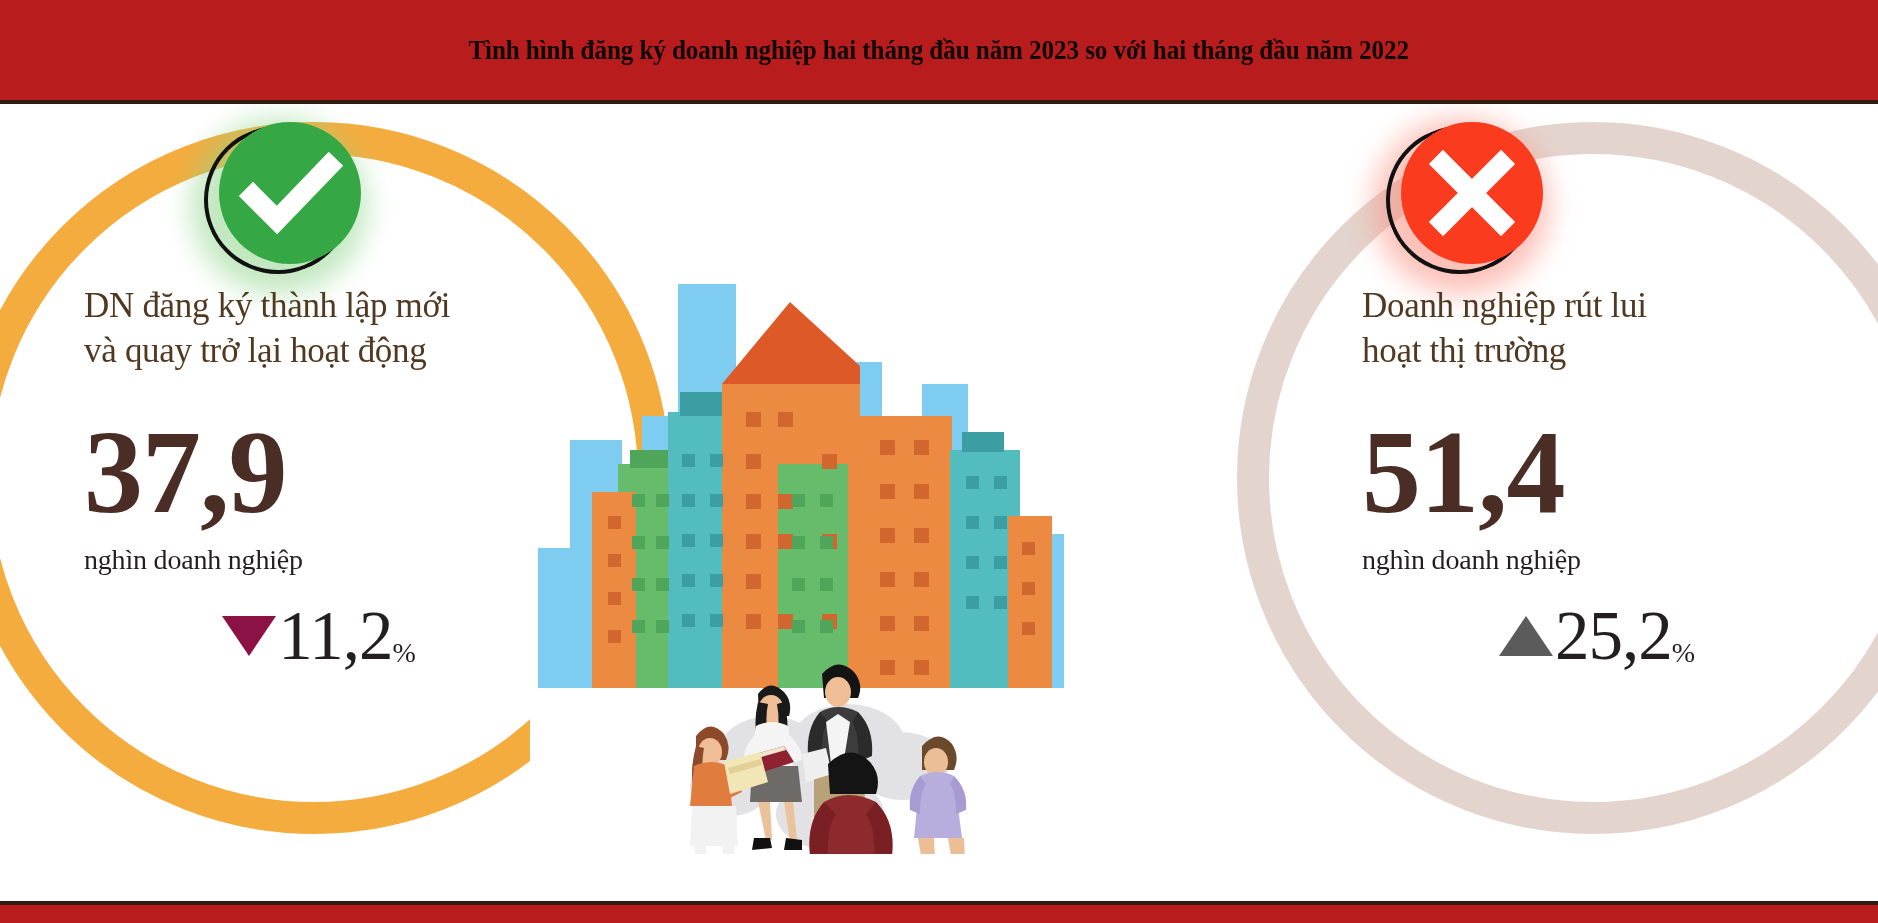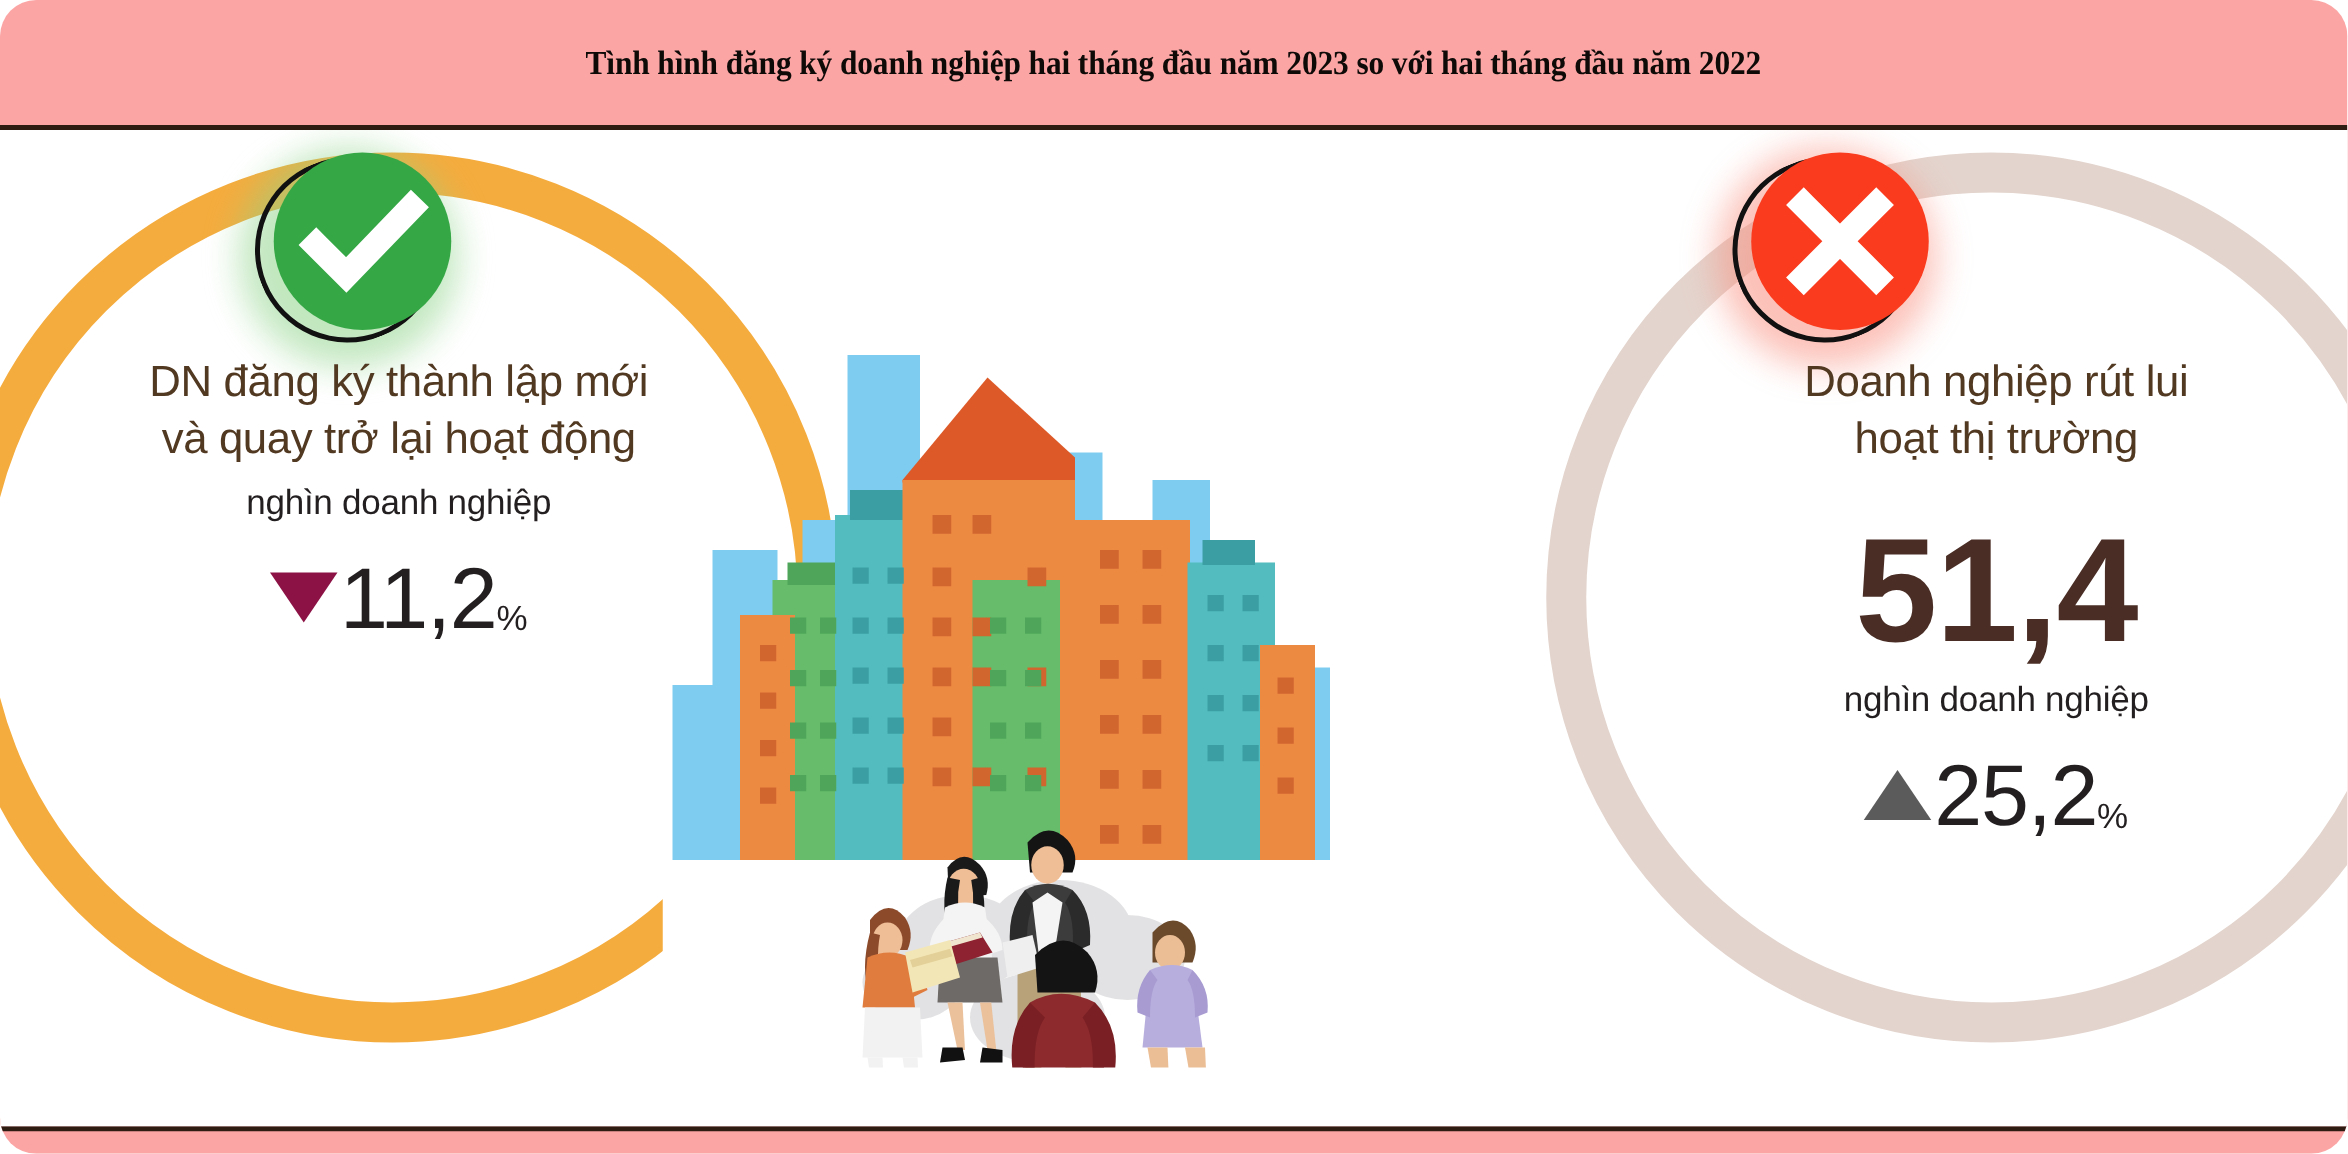--- a/index.html
+++ b/index.html
@@ -7,23 +7,22 @@
     padding: 0;
     background: #ffffff;
   }
   body {
     font-family: "Liberation Sans", sans-serif;
   }
   #infographic {
     position: relative;
     width: 1878px;
     height: 923px;
-    background: #fca5a5;
+    background: #b91c1c;
     overflow: hidden;
-    border-radius: 29px;
   }
 
   
   .title-bar {
     position: absolute;
     left: 0;
     top: 0;
     width: 1878px;
     height: 100px;
     display: flex;
@@ -128,22 +127,23 @@
   .badge-left  { left: 213px; top: 18px; }
   .badge-right { left: 1395px; top: 18px; }
   .badge-left .disc  { background: #35A845; }
   .badge-left .glow  { background: #8FD48A; }
   .badge-right .disc { background: #FA3B1D; }
   .badge-right .glow { background: #F98E7E; }
 
   
   .content {
     position: absolute;
-    text-align: center;
+    text-align: left;
     width: 470px;
+    font-family: Liberation Serif, serif;
   }
   .content-left  { left: 84px;   top: 180px; }
   .content-right { left: 1362px; top: 180px; }
 
   .headline {
     font-size: 35px;
     line-height: 1.28;
     color: #513821;
     letter-spacing: -0.3px;
     white-space: pre-line;
@@ -425,20 +425,21 @@
       <div class="arc"></div>
       <div class="disc"></div>
       <svg class="glyph" viewBox="0 0 142 142">
         <path d="M42 42 L100 100 M100 42 L42 100" fill="none" stroke="#ffffff" stroke-width="20" stroke-linecap="square"></path>
       </svg>
     </div>
 
     <div class="content content-left">
       <div class="headline">DN đăng ký thành lập mới
 và quay trở lại hoạt động</div>
+      <div class="bignum">37,9</div>
       <div class="unit">nghìn doanh nghiệp</div>
       <div class="delta">
         <span class="tri tri-down"></span>
         <span class="delta-val">11,2</span>
         <span class="delta-pct">%</span>
       </div>
     </div>
 
     <div class="content content-right">
       <div class="headline">Doanh nghiệp rút lui

